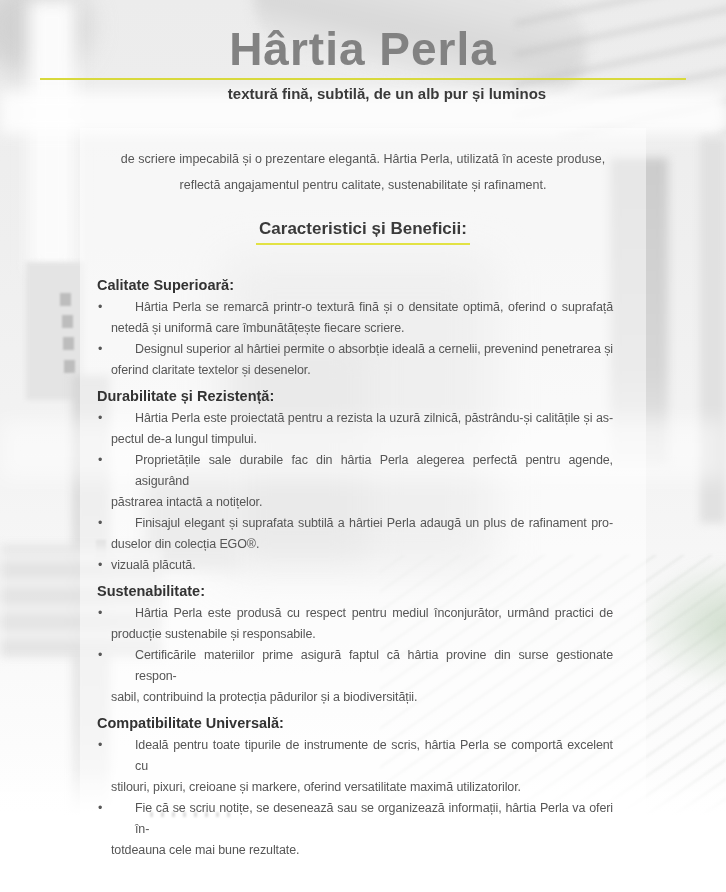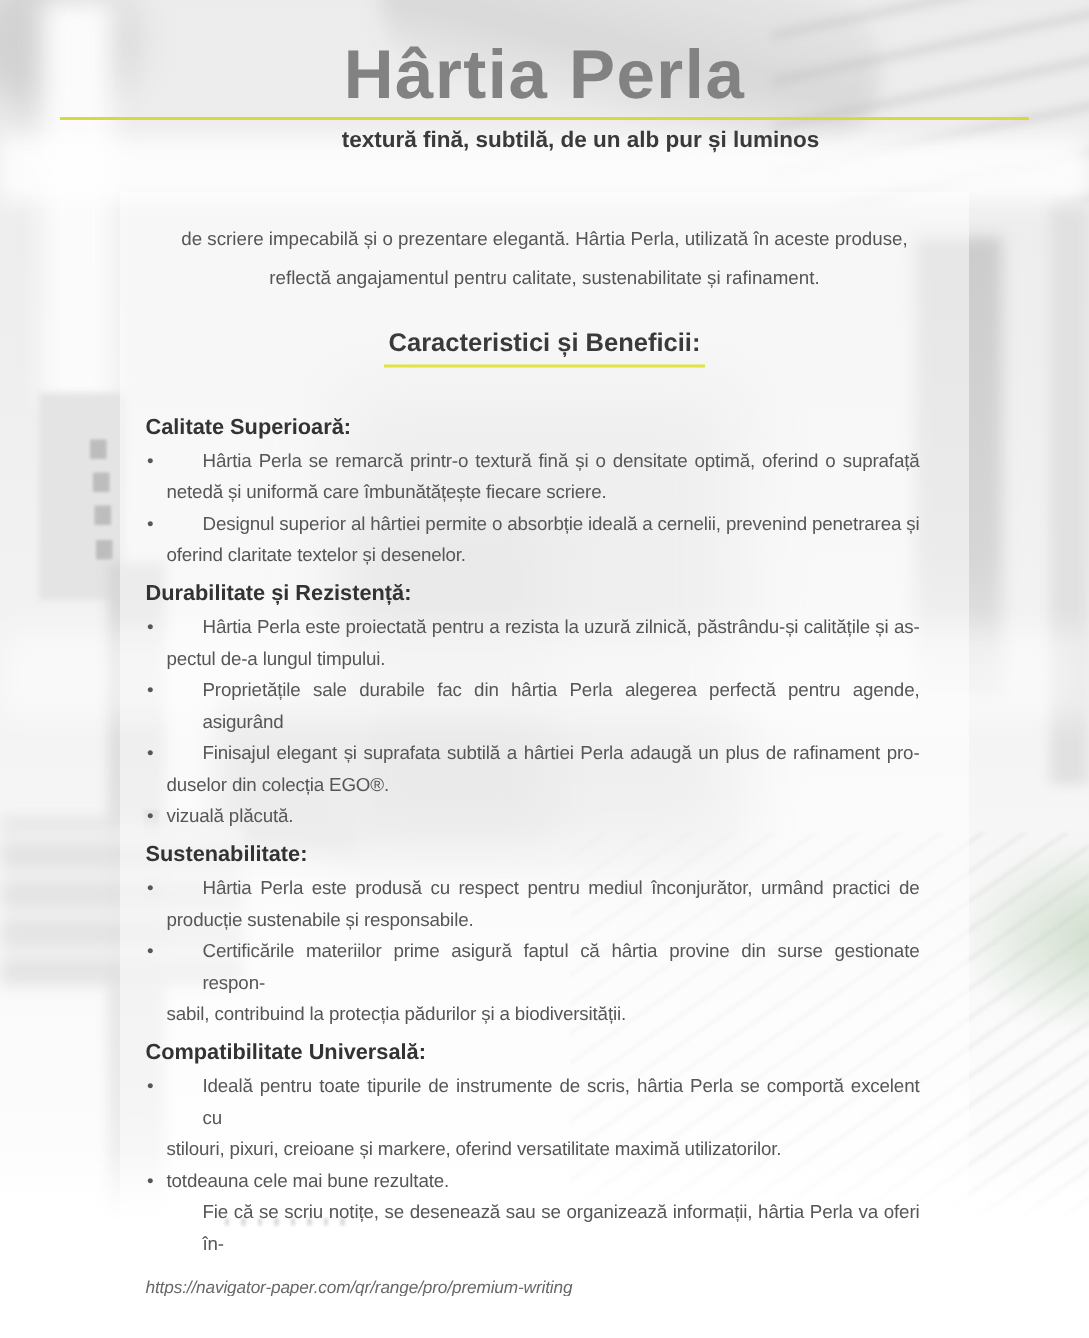--- a/index.html
+++ b/index.html
@@ -126,20 +126,21 @@
 
     <div class="sec-head">Durabilitate și Rezistență:</div>
     <div class="bullet">
       <span class="dot">•</span>
       <span class="bl full">Hârtia Perla este proiectată pentru a rezista la uzură zilnică, păstrându-și calitățile și as-</span>
       <span class="bl">pectul de-a lungul timpului.</span>
     </div>
     <div class="bullet">
       <span class="dot">•</span>
       <span class="bl full">Proprietățile sale durabile fac din hârtia Perla alegerea perfectă pentru agende, asigurând</span>
+      <span class="bl">păstrarea intactă a notițelor.</span>
     </div>
 
     <div class="bullet">
       <span class="dot">•</span>
       <span class="bl full">Finisajul elegant și suprafata subtilă a hârtiei Perla adaugă un plus de rafinament pro-</span>
       <span class="bl">duselor din colecția EGO®.</span>
     </div>
     <div class="bullet">
       <span class="dot">•</span>
       <span class="bl">vizuală plăcută.</span>
@@ -158,22 +159,22 @@
     </div>
 
     <div class="sec-head">Compatibilitate Universală:</div>
     <div class="bullet">
       <span class="dot">•</span>
       <span class="bl full">Ideală pentru toate tipurile de instrumente de scris, hârtia Perla se comportă excelent cu</span>
       <span class="bl">stilouri, pixuri, creioane și markere, oferind versatilitate maximă utilizatorilor.</span>
     </div>
     <div class="bullet">
       <span class="dot">•</span>
+      <span class="bl full">Fie că se scriu notițe, se desenează sau se organizează informații, hârtia Perla va oferi în-</span>
       <span class="bl">totdeauna cele mai bune rezultate.</span>
-      <span class="bl full">Fie că se scriu notițe, se desenează sau se organizează informații, hârtia Perla va oferi în-</span>
     </div>
 
     <div class="src-url">https://navigator-paper.com/qr/range/pro/premium-writing</div>
   </div>
 
   <div class="crop-artifact"></div>
 
 </div>
 
 </body></html>

